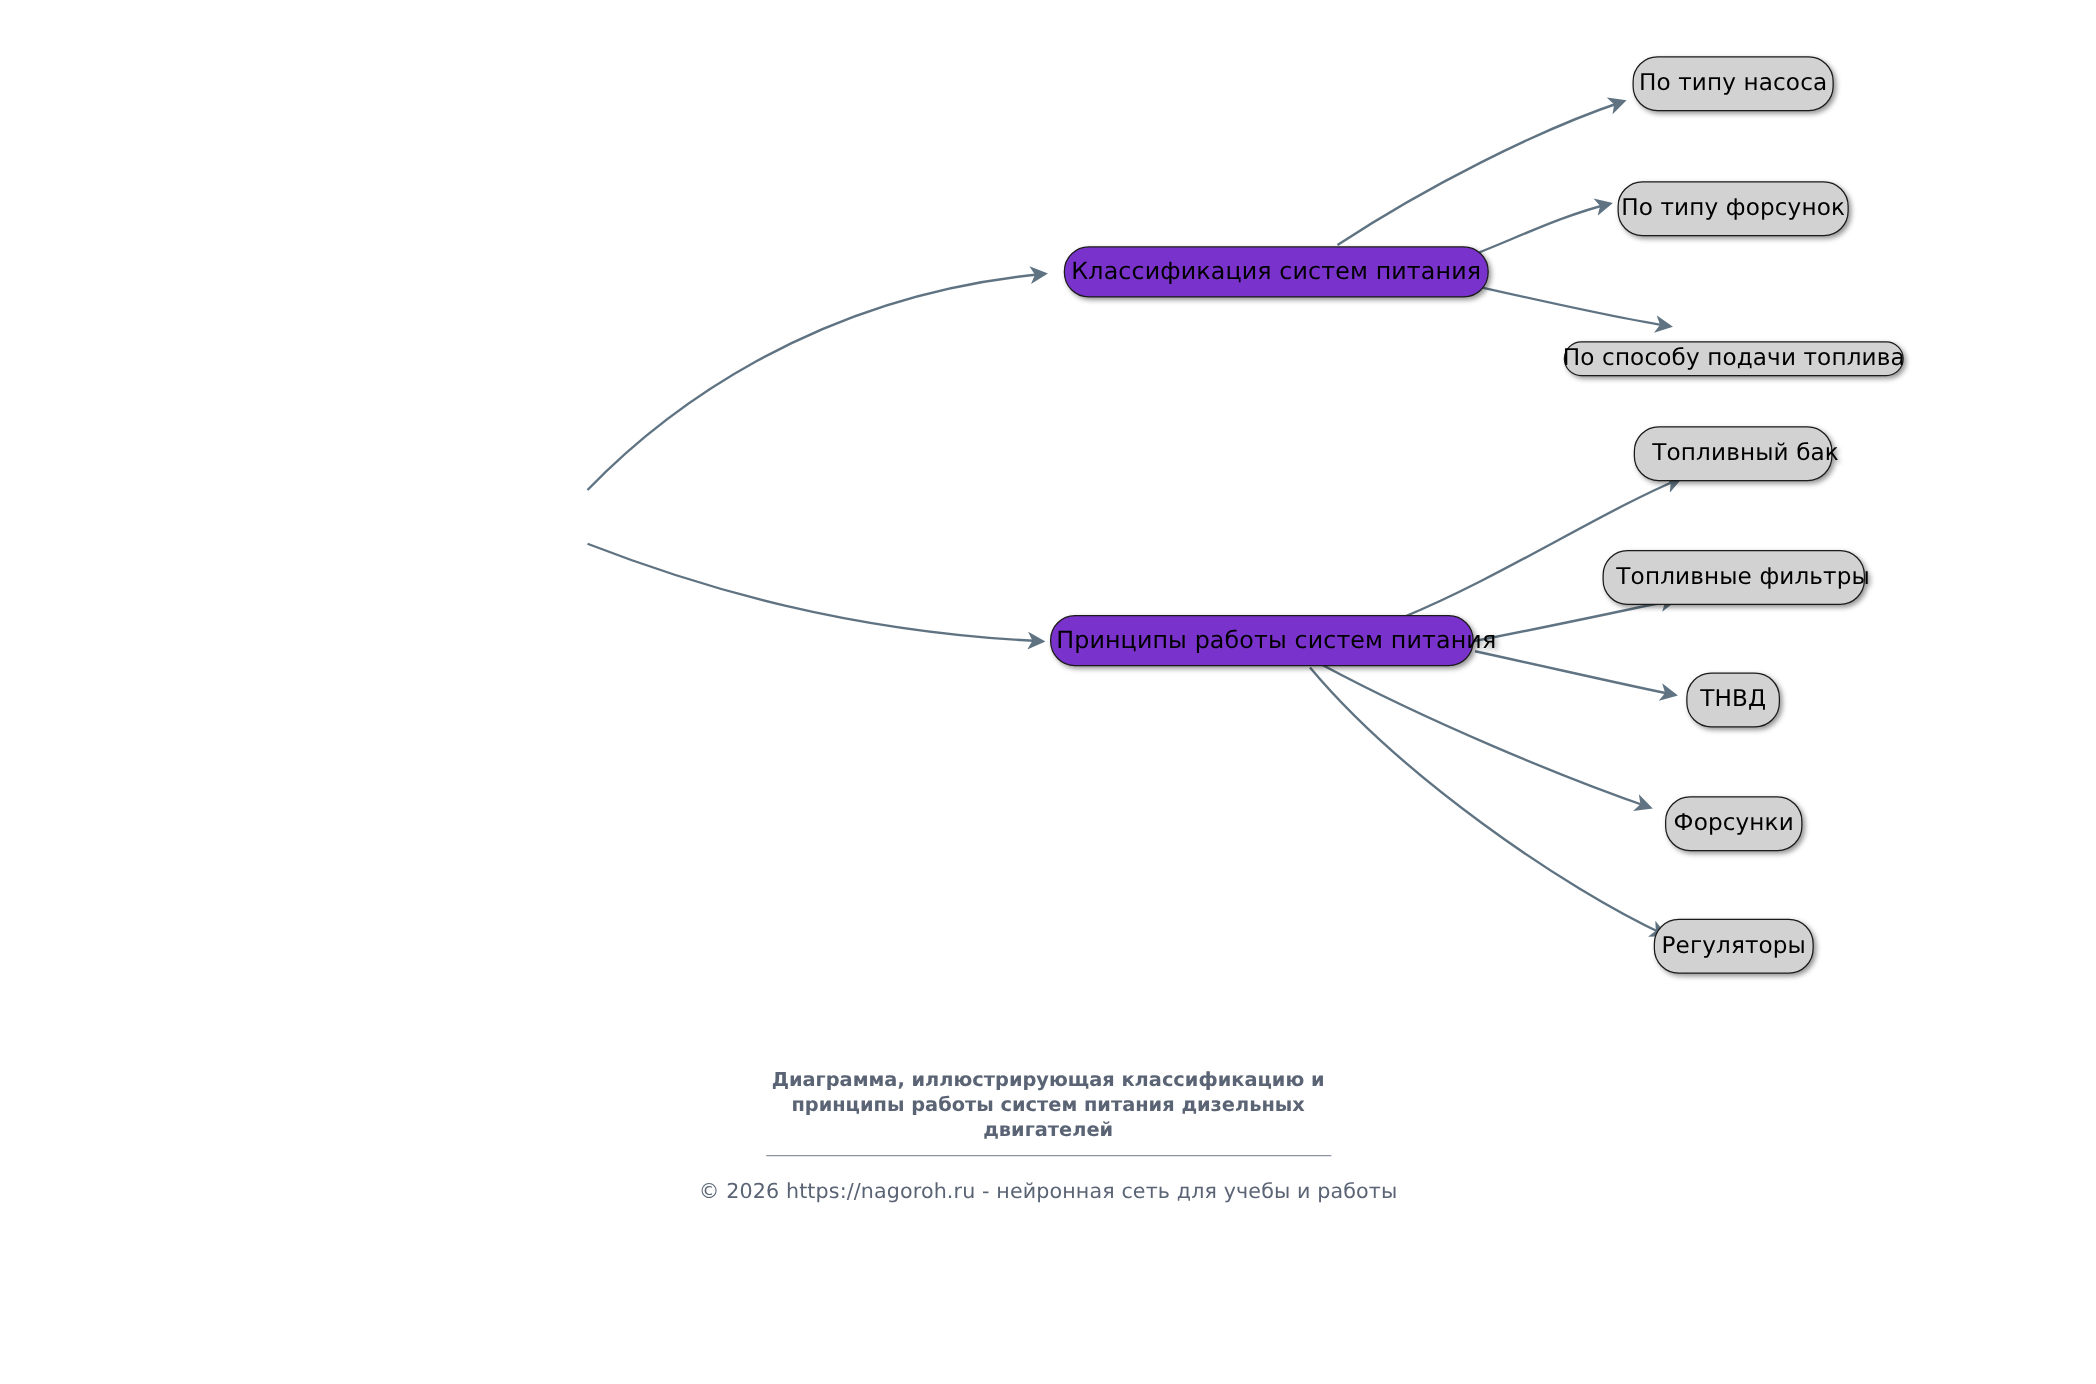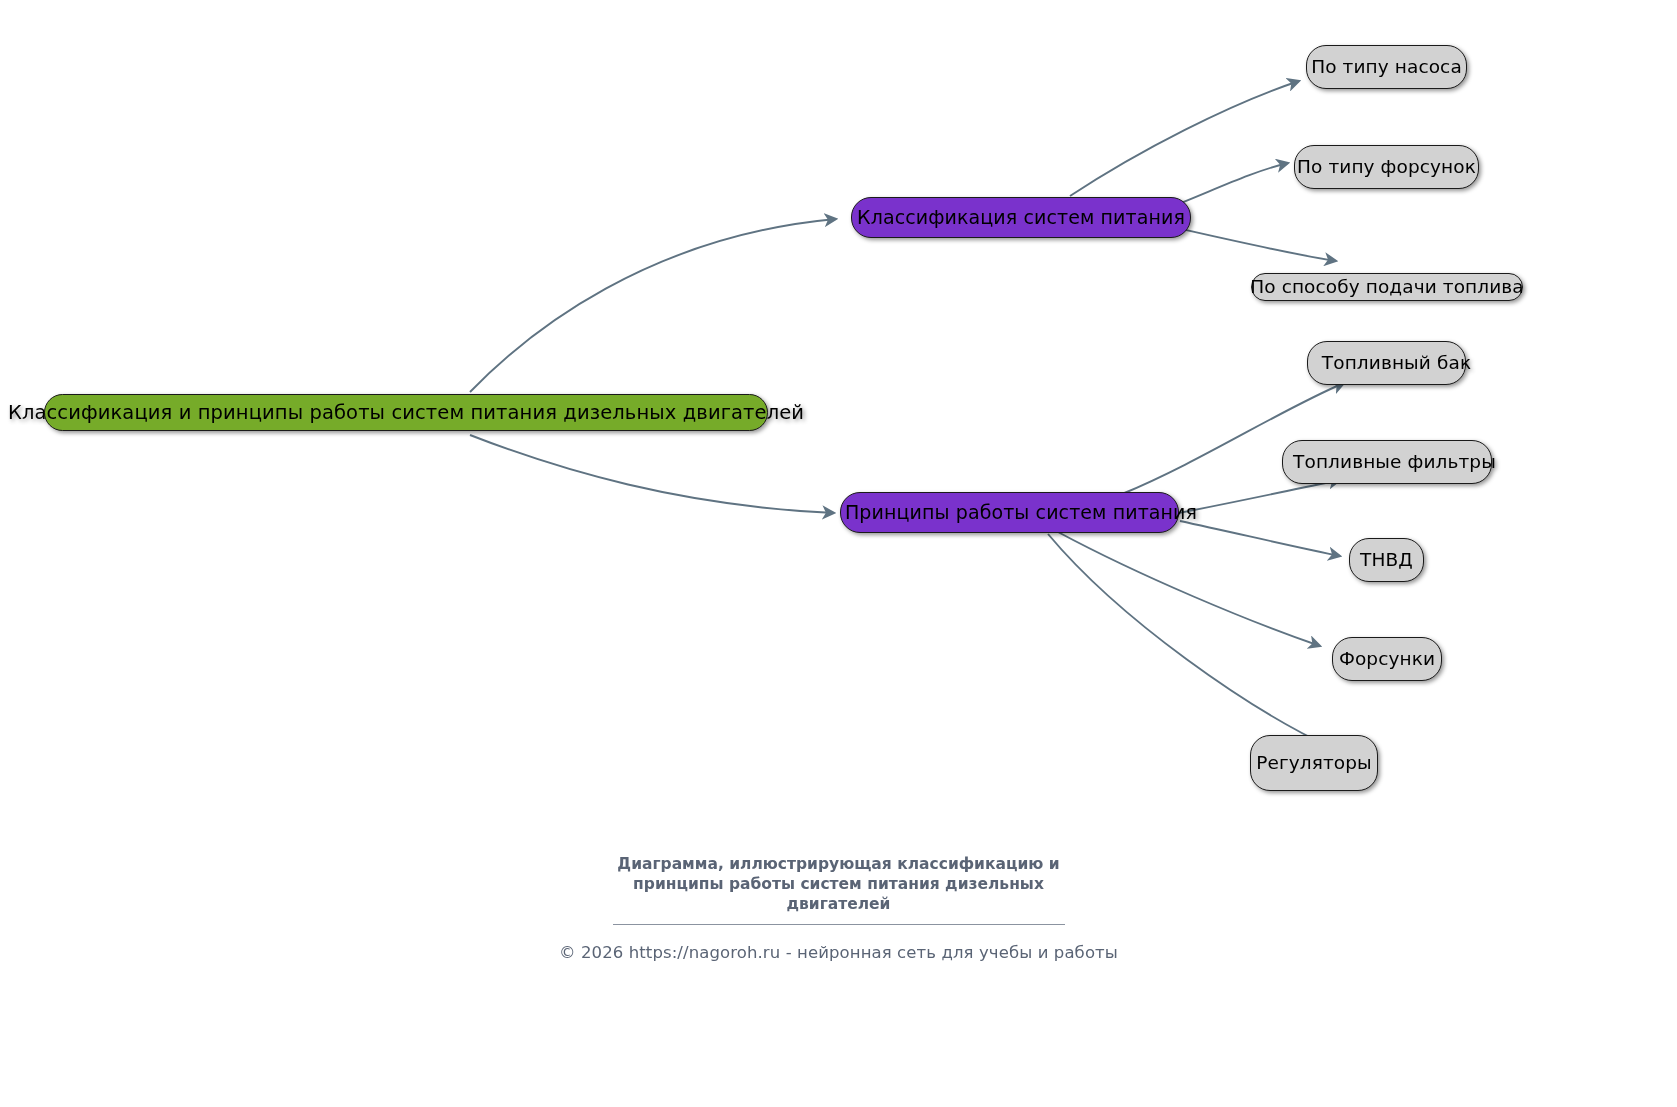--- a/index.html
+++ b/index.html
@@ -106,23 +106,20 @@
       <path d="M 1168,226 C 1230,240 1290,254 1336,261" marker-end="url(#arrow)"></path>
 
       <path d="M 1122,494 C 1200,462 1280,410 1344,383" marker-end="url(#arrow)"></path>
       <path d="M 1120,524 C 1200,510 1290,490 1340,480" marker-end="url(#arrow)"></path>
       <path d="M 1180,521 C 1240,534 1300,548 1340,556" marker-end="url(#arrow)"></path>
       <path d="M 1058,532 C 1140,576 1250,622 1320,646" marker-end="url(#arrow)"></path>
       <path d="M 1048,534 C 1120,620 1250,710 1332,748" marker-end="url(#arrow)"></path>
     </g>
   </svg>
 
-  <div class="node node-root" style="left:44px; top:394px; width:724px; height:37px;">
-    <span>Классификация и принципы работы систем питания дизельных двигателей</span>
-  </div>
 
   <div class="node node-branch" style="left:851px; top:197px; width:340px; height:41px;align-items:center;">
     <span>Классификация систем питания</span>
   </div>
 
   <div class="node node-branch" style="left:840px; top:492px; width:339px; height:41px;padding-left:23px;">
     <span>Принципы работы систем питания</span>
   </div>
 
   <div class="node node-leaf" style="left:1306px; top:45px; width:161px; height:44px;">
@@ -146,21 +143,21 @@
   </div>
 
   <div class="node node-leaf" style="left:1349px; top:538px; width:75px; height:44px;">
     <span>ТНВД</span>
   </div>
 
   <div class="node node-leaf" style="left:1332px; top:637px; width:110px; height:44px;">
     <span>Форсунки</span>
   </div>
 
-  <div class="node node-leaf" style="left:1250px; top:735px; width:128px; height:56px;">
+  <div class="node node-leaf" style="left:1323px; top:735px; width:128px; height:44px;">
     <span>Регуляторы</span>
   </div>
 
   <div class="caption-block">
     <div class="caption-title">Диаграмма, иллюстрирующая классификацию и принципы работы систем питания дизельных двигателей</div>
     <div class="caption-rule"></div>
     <div class="caption-credit">© 2026 https://nagoroh.ru - нейронная сеть для учебы и работы</div>
   </div>
 
 </div>

